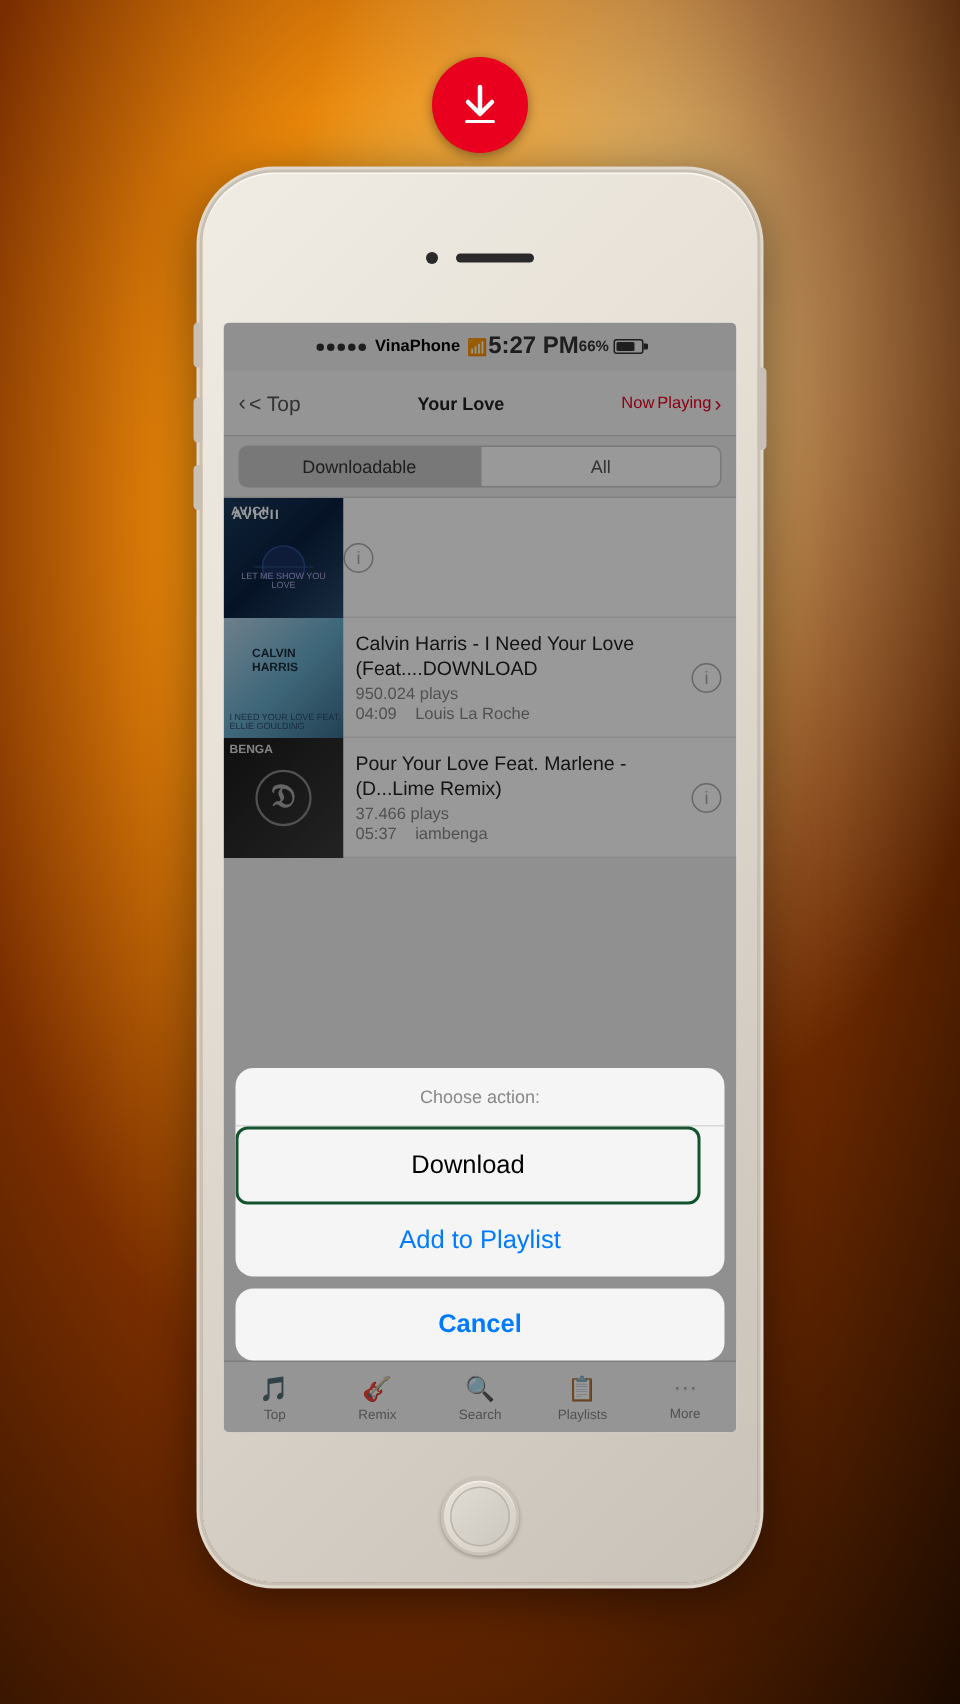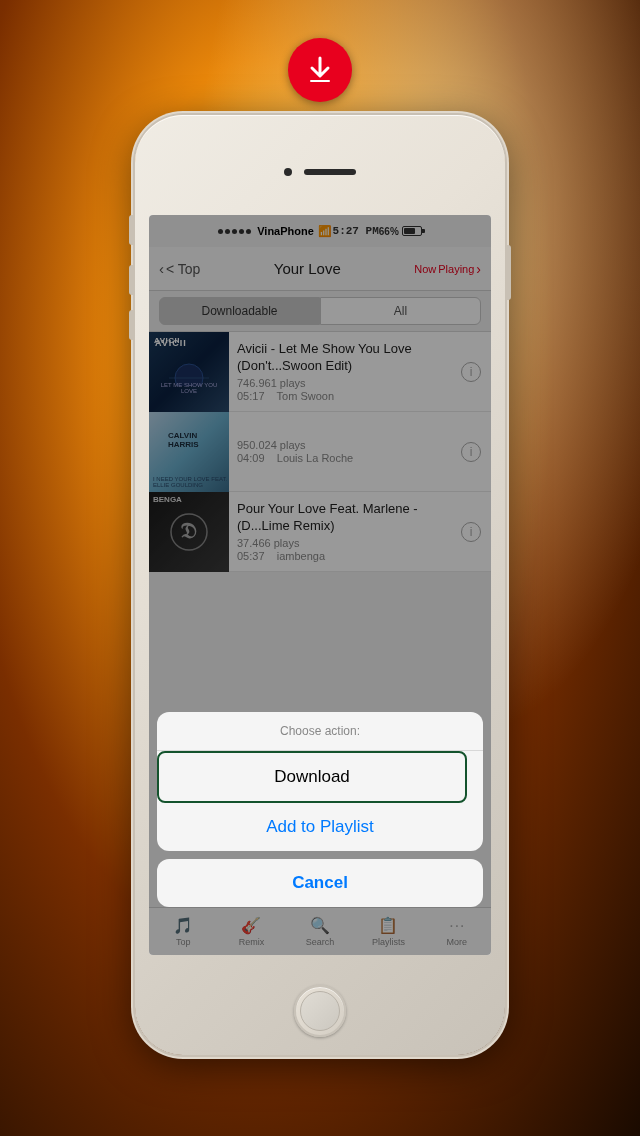--- a/index.html
+++ b/index.html
@@ -132,21 +132,21 @@
       background: #f0f0f0;
       display: flex;
       align-items: center;
       justify-content: center;
       padding: 0 10px;
       font-size: 11px;
       font-weight: 600;
     }
     .status-left { display: flex; align-items: center; gap: 2px; }
     .signal-dot { width: 5px; height: 5px; background: #333; border-radius: 50%; }
-    .status-center { font-size: 11px; color: #333; font-family: Liberation Mono, monospace; }
+    .status-center { font-size: 16px; color: #333; }
     .status-right { display: flex; align-items: center; gap: 3px; font-size: 10px; color: #333; }
     .battery-icon {
       width: 20px; height: 10px; border: 1.5px solid #333; border-radius: 2px; position: relative;
     }
     .battery-icon::after {
       content: '';
       position: absolute;
       right: -4px; top: 2px;
       width: 3px; height: 4px;
       background: #333;
@@ -171,22 +171,22 @@
       padding: 0 10px;
     }
     .nav-back {
       display: flex;
       align-items: center;
       color: #555;
       font-size: 15px;
       gap: 2px;
     }
     .nav-title {
-      font-size: 15px;
-      font-weight: 400;
+      font-size: 12px;
+      font-weight: 700;
       color: #222;
     }
     .nav-right {
       display: flex;
       align-items: center;
       color: #e8001e;
       font-size: 12px;
       gap: 2px;
     }
 
@@ -488,41 +488,33 @@
         <div class="song-artwork">
           <div class="artwork-avicii">
             <div style="position:absolute;top:4px;left:5px;font-size:8px;font-weight:900;color:#fff;letter-spacing:0.5px;">AVICII</div>
             <div style="position:absolute;bottom:18px;left:4px;right:4px;font-size:6px;color:#aad;text-align:center;">LET ME SHOW YOU LOVE</div>
             <svg width="40" height="28" viewBox="0 0 40 28">
               <circle cx="20" cy="20" r="14" fill="#1a3060" stroke="#2a5090" stroke-width="1"></circle>
               <line x1="0" y1="20" x2="40" y2="20" stroke="#3a6090" stroke-width="0.5"></line>
             </svg>
           </div>
         </div>
-        <div class="song-info">
-          <div class="song-title">Avicii - Let Me Show You Love (Don't...Swoon Edit)</div>
-          <div class="song-plays">746.961 plays</div>
-          <div class="song-meta">
-            <span>05:17</span>
-            &nbsp;&nbsp;
-            <span>Tom Swoon</span>
-          </div>
-        </div>
         <div class="info-btn">i</div>
       </div>
 
       <div class="song-item">
         <div class="song-artwork">
           <div class="artwork-calvin">
             <div style="font-size:8px;font-weight:900;color:#1a2a3a;">CALVIN</div>
             <div style="font-size:8px;font-weight:900;color:#1a2a3a;">HARRIS</div>
             <div style="position:absolute;bottom:4px;left:4px;font-size:6px;color:#2a4a6a;">I NEED YOUR LOVE FEAT. ELLIE GOULDING</div>
           </div>
         </div>
         <div class="song-info">
+          <div class="song-title">Calvin Harris - I Need Your Love (Feat....DOWNLOAD</div>
           <div class="song-plays">950.024 plays</div>
           <div class="song-meta">
             <span>04:09</span>
             &nbsp;&nbsp;
             <span>Louis La Roche</span>
           </div>
         </div>
         <div class="info-btn">i</div>
       </div>
 

